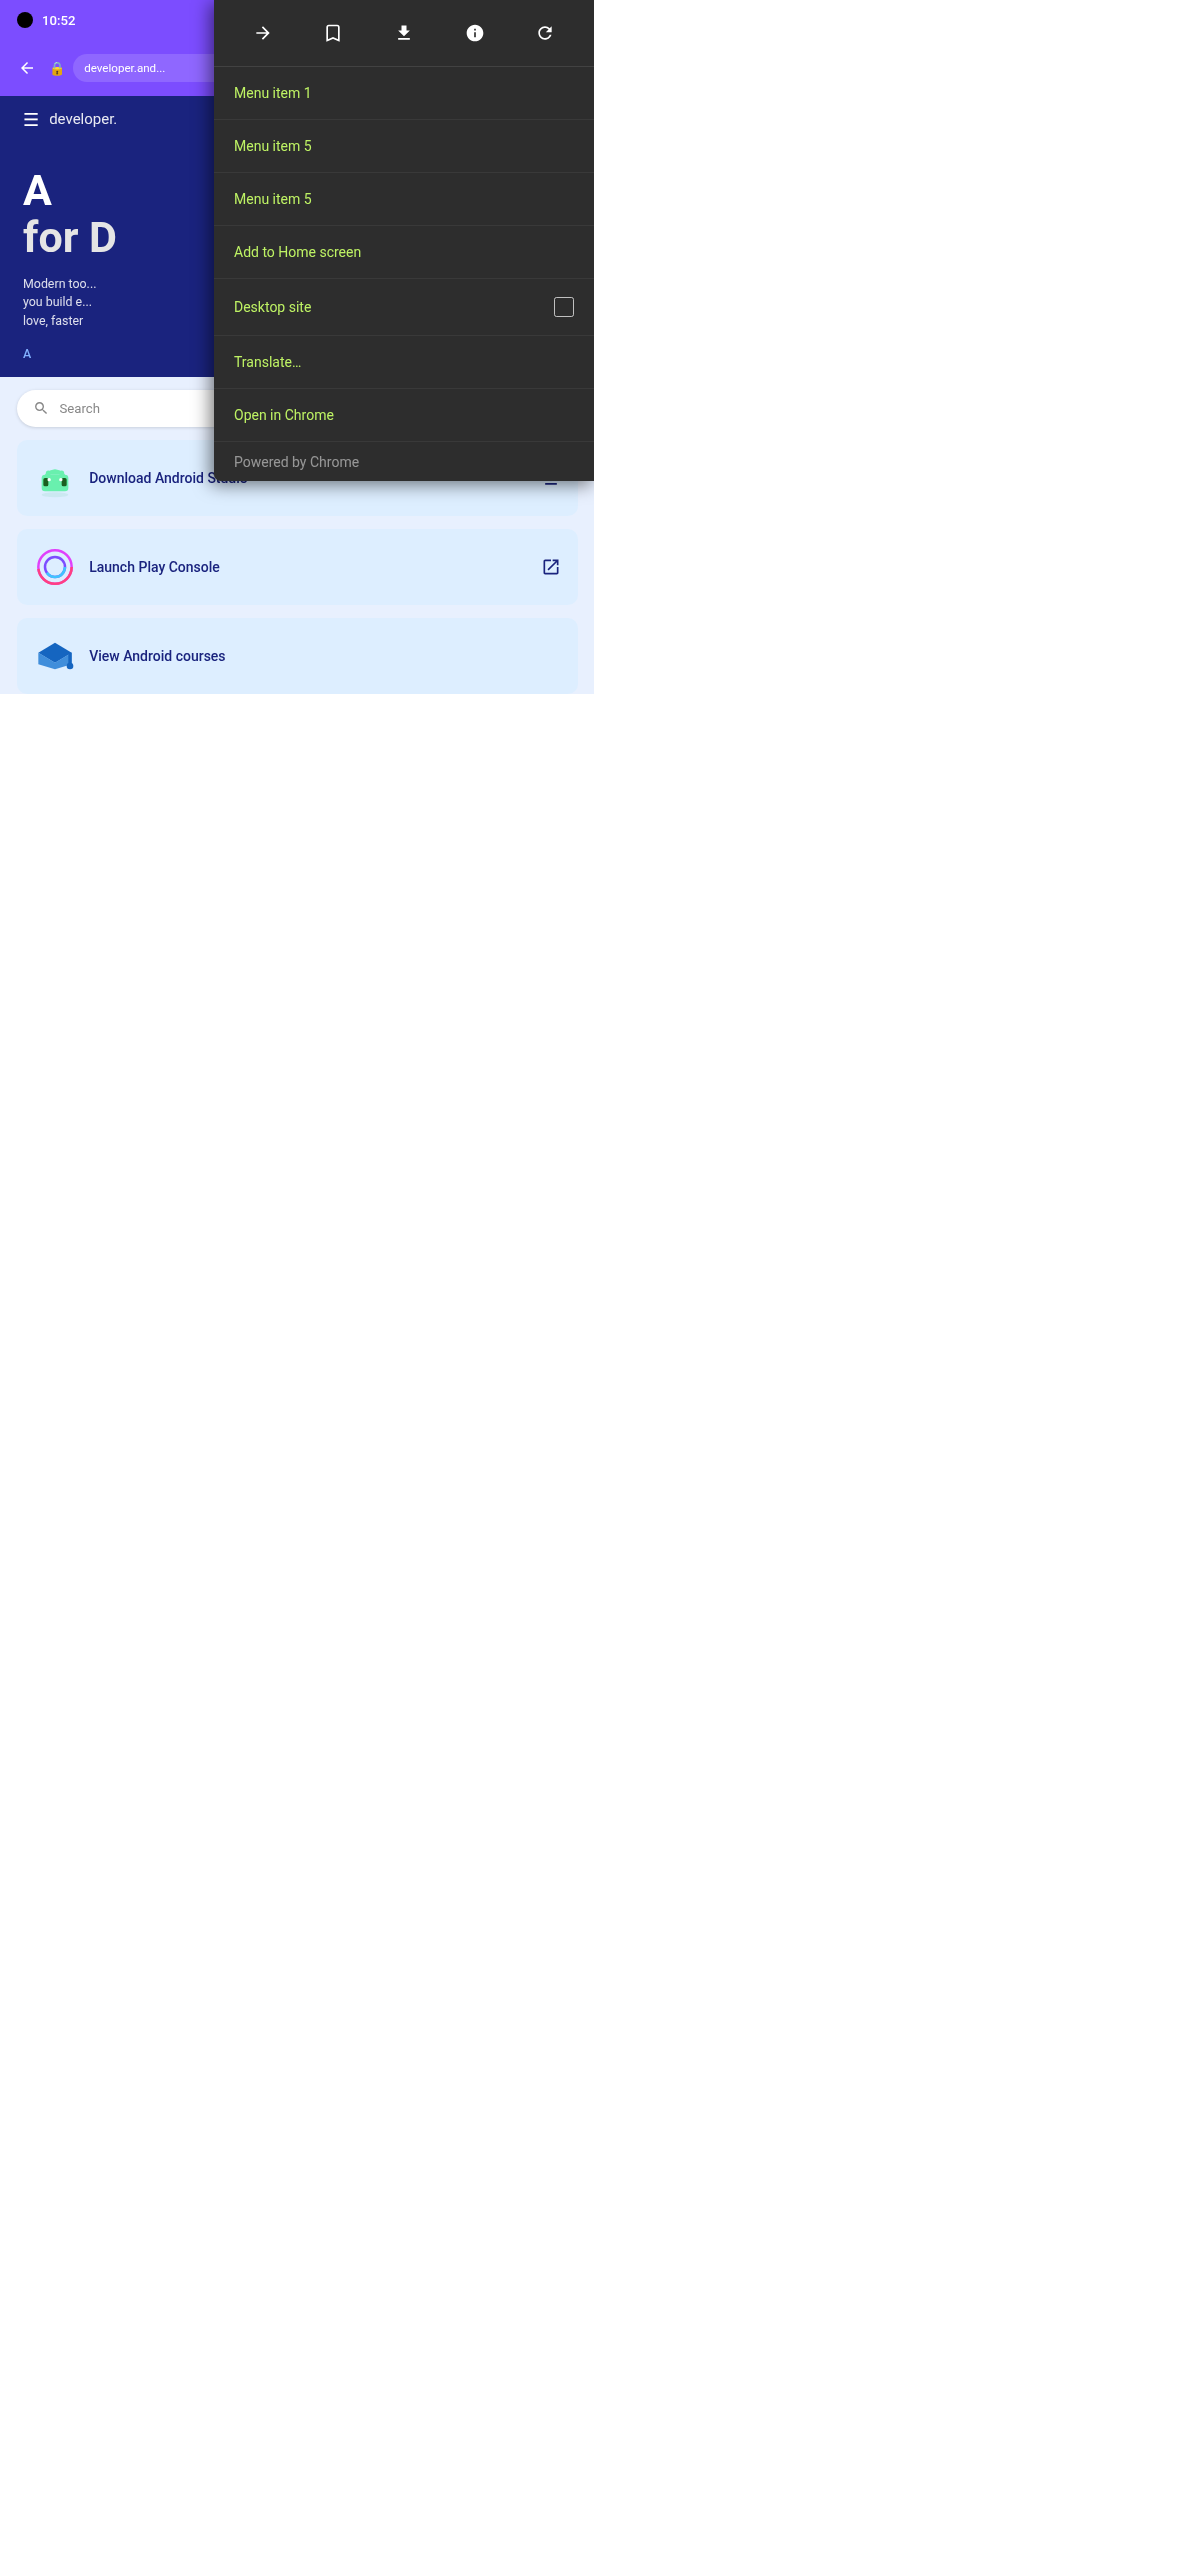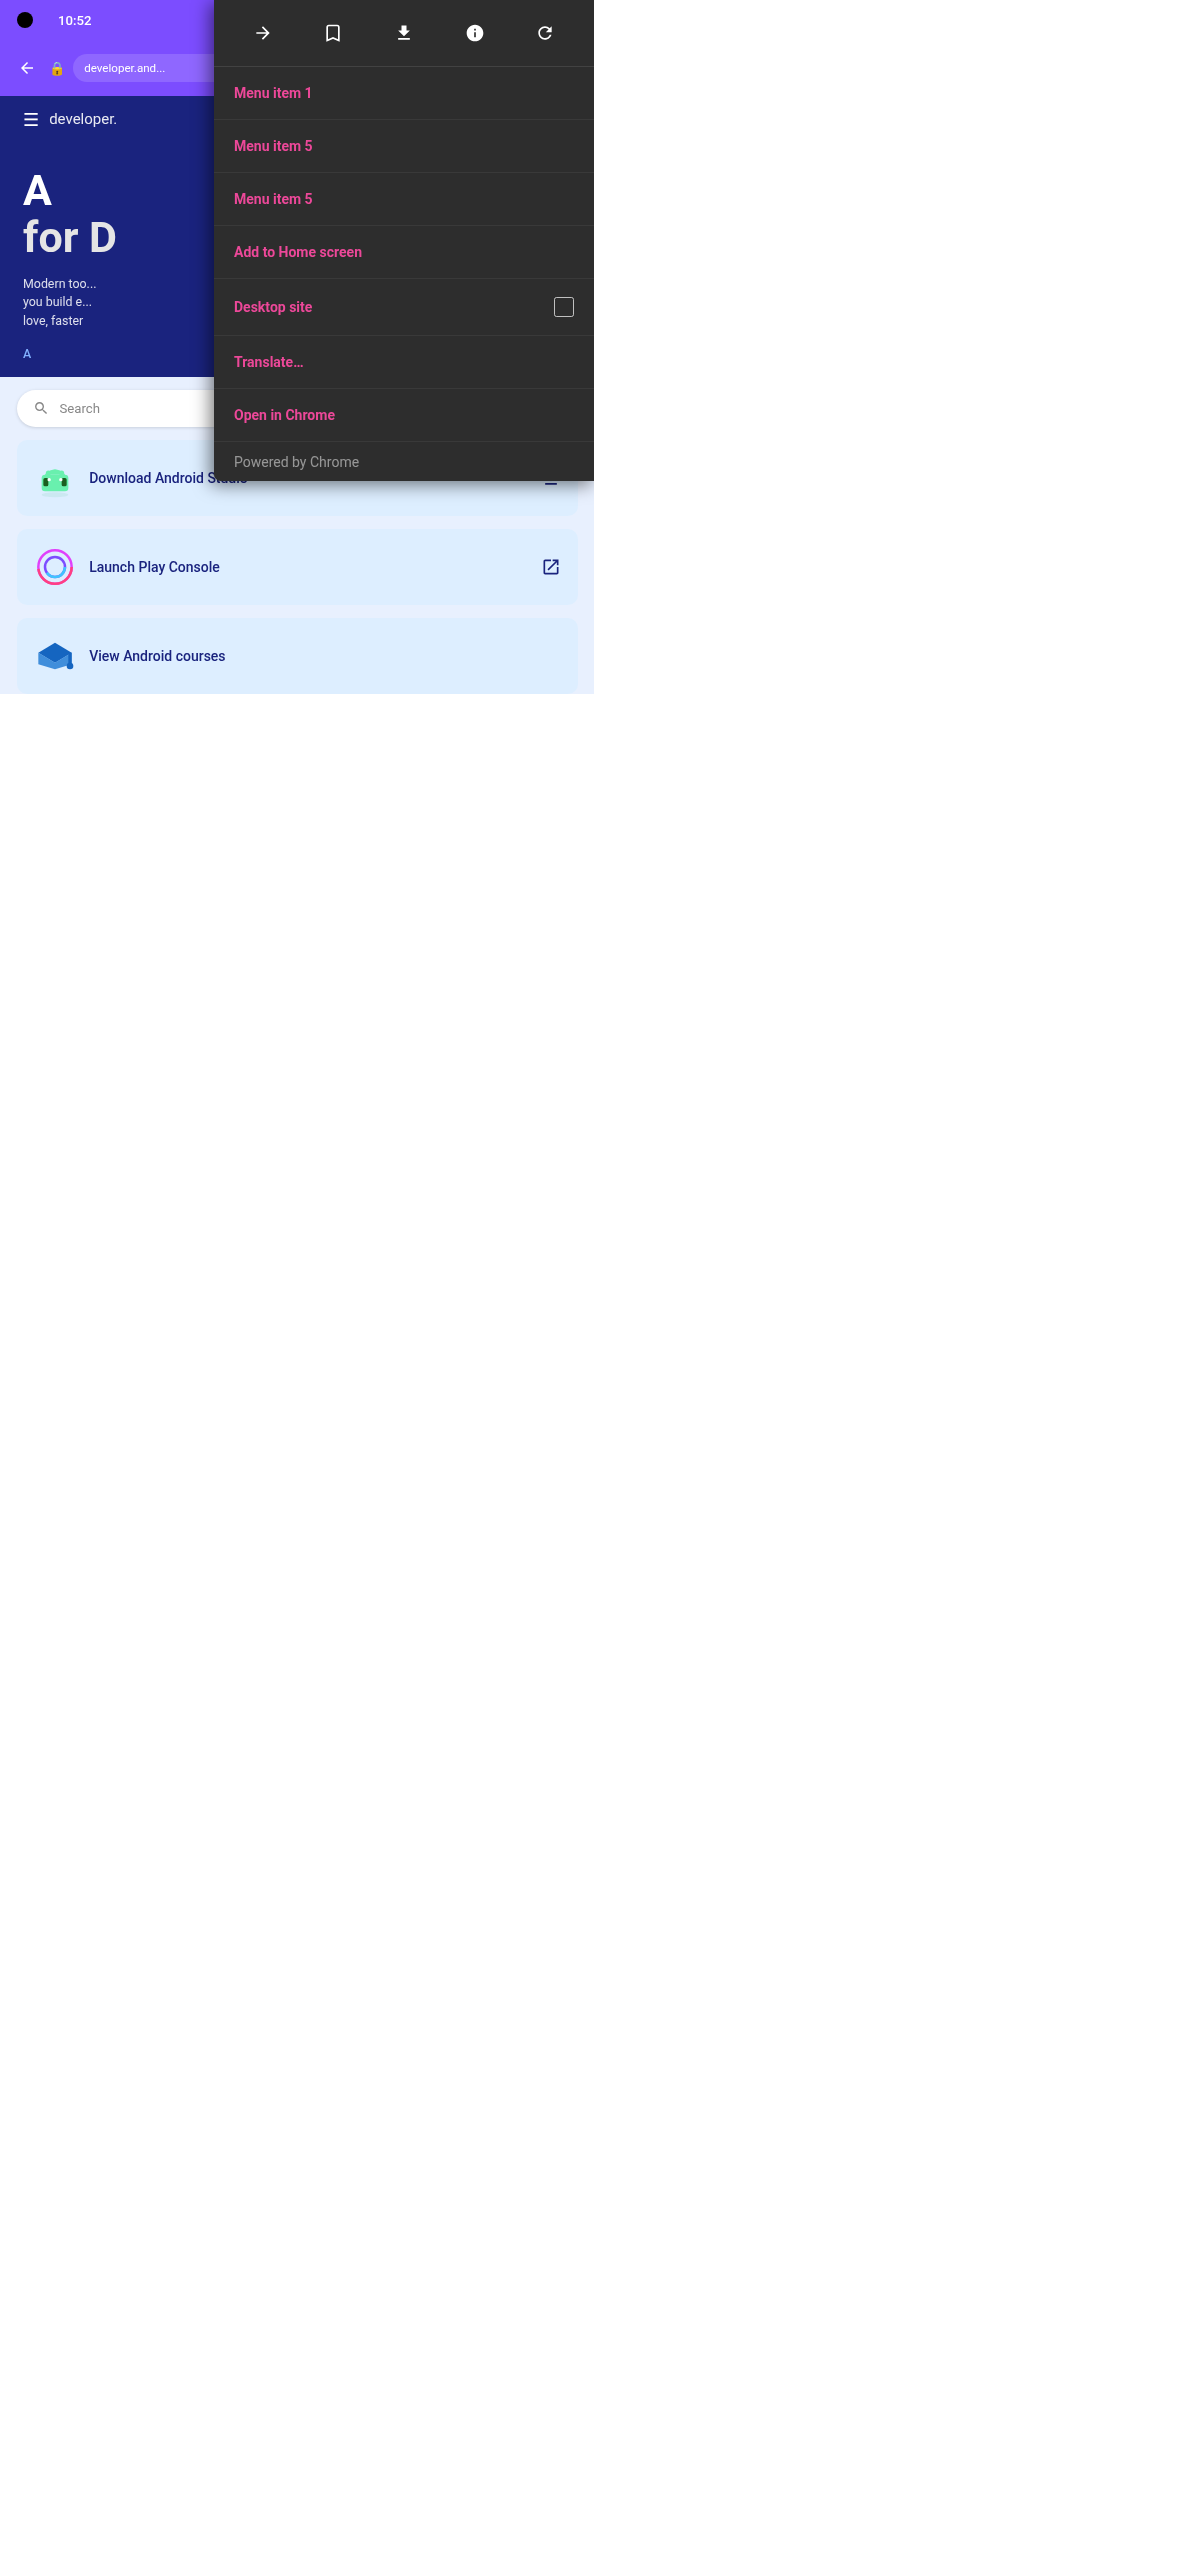--- a/index.html
+++ b/index.html
@@ -21,21 +21,21 @@
       display: flex;
       align-items: center;
       justify-content: space-between;
       padding: 0 16.5px;
       color: white;
     }
 
     .status-left {
       display: flex;
       align-items: center;
-      gap: 25px;
+      gap: 9px;
     }
 
     .status-time {
       font-size: 13.2px;
       font-weight: 500;
     }
 
     .status-dot {
       width: 16.5px;
       height: 16.5px;
@@ -245,23 +245,23 @@
       cursor: pointer;
       border-radius: 50%;
     }
 
     
     .menu-item {
       display: flex;
       align-items: center;
       justify-content: space-between;
       padding: 18px 20px;
-      color: #ec4899;
+      color: #bef264;
       font-size: 14px;
-      font-weight: 700;
+      font-weight: 400;
       cursor: pointer;
       border-bottom: 0.8px solid rgba(255,255,255,0.06);
     }
 
     .menu-item-checkbox {
       width: 20px;
       height: 20px;
       border: 1.7px solid rgba(255,255,255,0.7);
       border-radius: 2.5px;
     }

